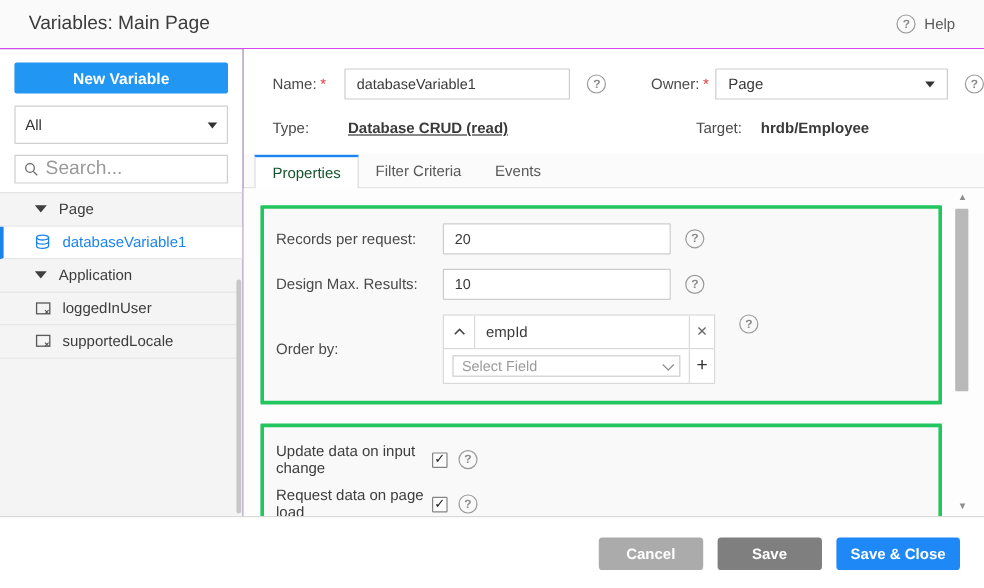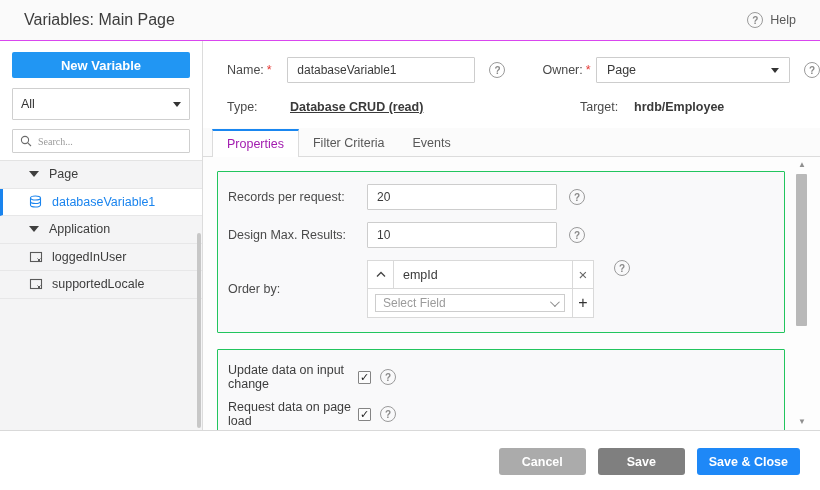--- a/index.html
+++ b/index.html
@@ -48,21 +48,21 @@
   }
   .caret-down {
     width: 0; height: 0; border-left: 4px solid transparent; border-right: 4px solid transparent;
     border-top: 5px solid #333;
   }
   .search-box {
     height: 24px; border: 1px solid #cfcfcf; background: #fff; border-radius: 1px;
     display: flex; align-items: center; padding: 0 7px; gap: 6px;
   }
   .search-box input {
-    border: none; outline: none; flex: 1; font-family: Liberation Serif, serif; font-size: 10px; color: #444;
+    border: none; outline: none; flex: 1; font-family: Liberation Sans, sans-serif; font-size: 16px; color: #444;
     background: transparent; min-width: 0;
   }
   .search-box input::placeholder { color: #9a9a9a; }
 
   .tree { flex: 1; background: #f4f4f5; border-top: 1px solid #e3e3e3; overflow: hidden; }
   .tree-row {
     height: 27.5px; display: flex; align-items: center; gap: 9px;
     padding-left: 29px; border-bottom: 1px solid #e7e7e8; cursor: pointer; color: #3d3d3d;
   }
   .tree-row .tri-down {
@@ -103,27 +103,27 @@
   .target-value { font-weight: bold; color: #3a3a3a; }
 
   
   .tabs { display: flex; align-items: flex-end; height: 29px; background: #fbfbfb; border-bottom: 1px solid #dcdcdc; padding-left: 9px; }
   .tab {
     height: 29px; display: flex; align-items: center; padding: 0 14px;
     color: #585858; cursor: pointer; position: relative; top: 1px;
   }
   .tab.active {
     background: #fff; border: 1px solid #dcdcdc; border-top: 2px solid #1a87f0; border-bottom: 1px solid #fff;
-    color: #a21caf; margin-bottom: -1px;
+    color: #14532d; margin-bottom: -1px;
   }
 
   
   .tab-content { flex: 1; background: #fdfdfd; position: relative; overflow: hidden; padding: 14px 0 0 14px; }
   .panel {
-    width: 568px; background: #f9f9fa; border: 1px solid #22c55e; border-radius: 1px;
+    width: 568px; background: #f9f9fa; border: 3px solid #22c55e; border-radius: 1px;
     padding: 12px 10px 14px 10px;
   }
   .panel + .panel { margin-top: 16px; }
   .field-row { display: flex; align-items: center; margin-bottom: 12px; }
   .field-row:last-child { margin-bottom: 0; }
   .field-label { width: 139px; color: #4a4a4a; }
   .field-row .text-input { background: #fff; }
   .field-help { margin-left: 12px; }
 
   

